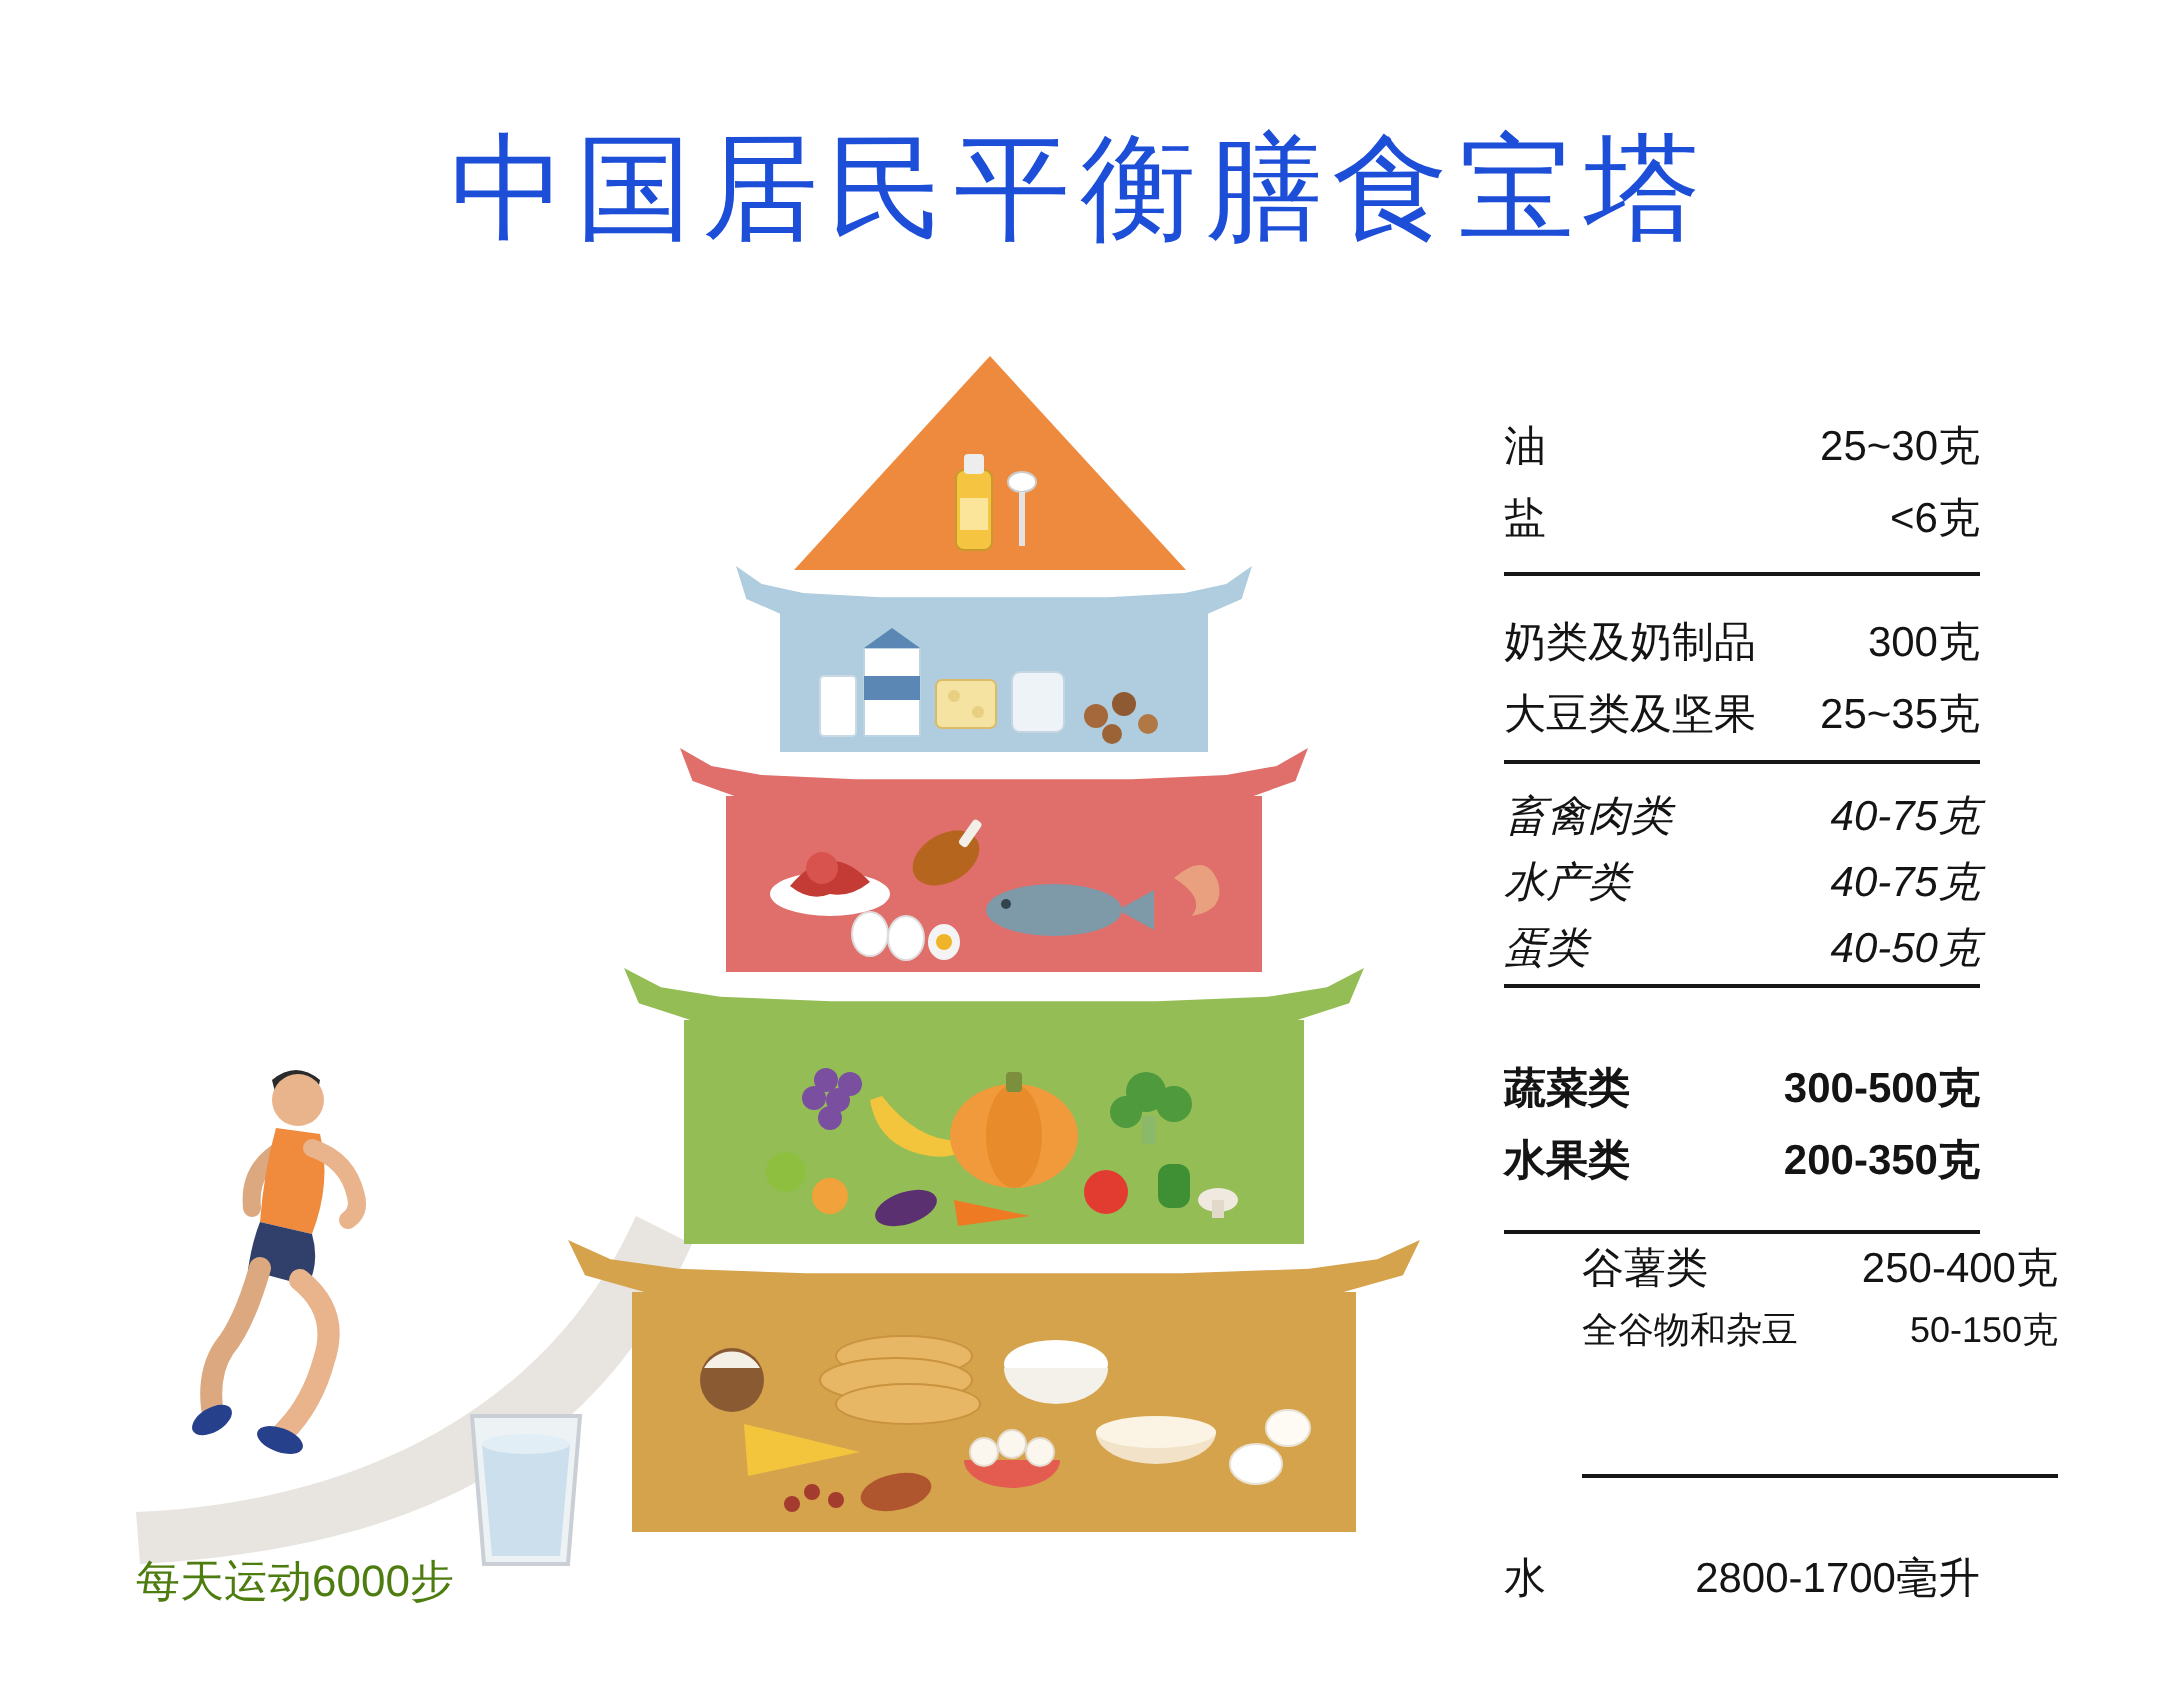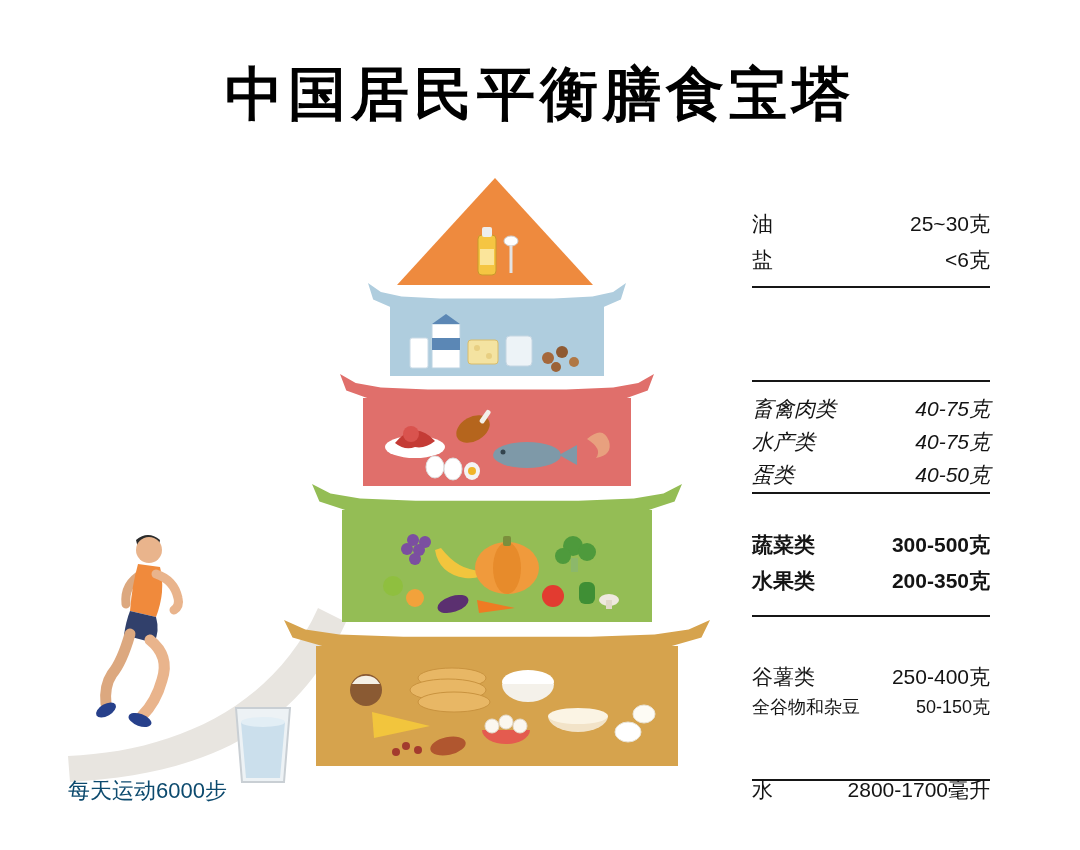--- a/index.html
+++ b/index.html
@@ -1,19 +1,19 @@
 <!DOCTYPE html>
 <html><head>
 <meta charset="utf-8">
 <style>
   html,body{margin:0;padding:0;background:#fff;}
   .page{position:relative;width:1080px;height:850px;background:#ffffff;overflow:hidden;
         font-family:"Liberation Sans","DejaVu Sans",sans-serif;color:#141414;}
   .title{position:absolute;top:56px;left:0;right:0;margin:0;text-align:center;
-         font-size:58px;font-weight:700;letter-spacing:5px;color:#000000;}
+         font-size:58px;font-weight:400;letter-spacing:5px;color:#1d4ed8;}
   
   .tri{position:absolute;left:397px;top:178px;width:196px;height:107px;
        clip-path:polygon(50% 0%,100% 100%,0% 100%);
        display:flex;align-items:flex-end;justify-content:center;padding-bottom:6px;box-sizing:border-box;}
   .roof{position:absolute;
         clip-path:polygon(0% 0%,5% 30%,13% 45%,28% 52%,72% 52%,87% 45%,95% 30%,100% 0%,
                           98% 55%,90% 85%,74% 100%,26% 100%,10% 85%,2% 55%);}
   .r2{left:368px;top:283px;width:258px;height:30px;}
   .r3{left:340px;top:374px;width:314px;height:30px;}
   .r4{left:312px;top:484px;width:370px;height:32px;}
@@ -23,32 +23,32 @@
   .b3{left:363px;top:398px;width:268px;height:88px;}
   .b4{left:342px;top:510px;width:310px;height:112px;}
   .b5{left:316px;top:646px;width:362px;height:120px;}
   
   .lgroup{position:absolute;left:752px;width:238px;box-sizing:border-box;border-bottom:2px solid #161616;}
   .lgroup.last{border-bottom:none;}
   .g1{top:202px;height:86px;padding-top:4px;}
   .g2{top:298px;height:84px;padding-top:6px;}
   .g3{top:392px;height:102px;}
   .g4{top:505px;height:112px;padding-top:22px;font-weight:bold;}
-  .g5{top:643px;height:138px;padding-top:16px;}
+  .g5{top:601px;height:138px;padding-top:16px;margin-left:39px;}
   .g6{top:768px;height:44px;padding-top:4px;}
   .lrow{display:flex;justify-content:space-between;align-items:baseline;
         font-size:21px;line-height:36px;color:#141414;}
   .g3 .lrow{line-height:33px;font-style:italic;}
   .lrow.small{font-size:18px;line-height:25px;}
   .val{text-align:right;}
   
   .swoosh{position:absolute;left:60px;top:560px;}
   .runner{position:absolute;left:90px;top:528px;}
   .glass{position:absolute;left:232px;top:704px;}
-  .steps{position:absolute;left:68px;top:776px;font-size:22px;color:#0c4a6e;}
+  .steps{position:absolute;left:68px;top:776px;font-size:22px;color:#4d7c0f;}
 </style>
 </head>
 <body>
 
 <div class="page">
 
   <h1 class="title">中国居民平衡膳食宝塔</h1>
 
   <svg class="swoosh" width="330" height="230" viewBox="0 0 330 230">
     <path d="M8,196 C110,192 212,150 258,48 L286,62 C238,168 150,214 10,222 Z" fill="#E8E5E0"></path>
@@ -192,20 +192,28 @@
       <span class="lbl">油</span>
       <span class="val">25~30克</span>
     </div>
     <div class="lrow">
       <span class="lbl">盐</span>
       <span class="val">&lt;6克</span>
     </div>
   </div>
 
   <div class="lgroup g2">
+    <div class="lrow">
+      <span class="lbl">奶类及奶制品</span>
+      <span class="val">300克</span>
+    </div>
+    <div class="lrow">
+      <span class="lbl">大豆类及坚果</span>
+      <span class="val">25~35克</span>
+    </div>
   </div>
 
   <div class="lgroup g3">
     <div class="lrow">
       <span class="lbl">畜禽肉类</span>
       <span class="val">40-75克</span>
     </div>
     <div class="lrow">
       <span class="lbl">水产类</span>
       <span class="val">40-75克</span>

